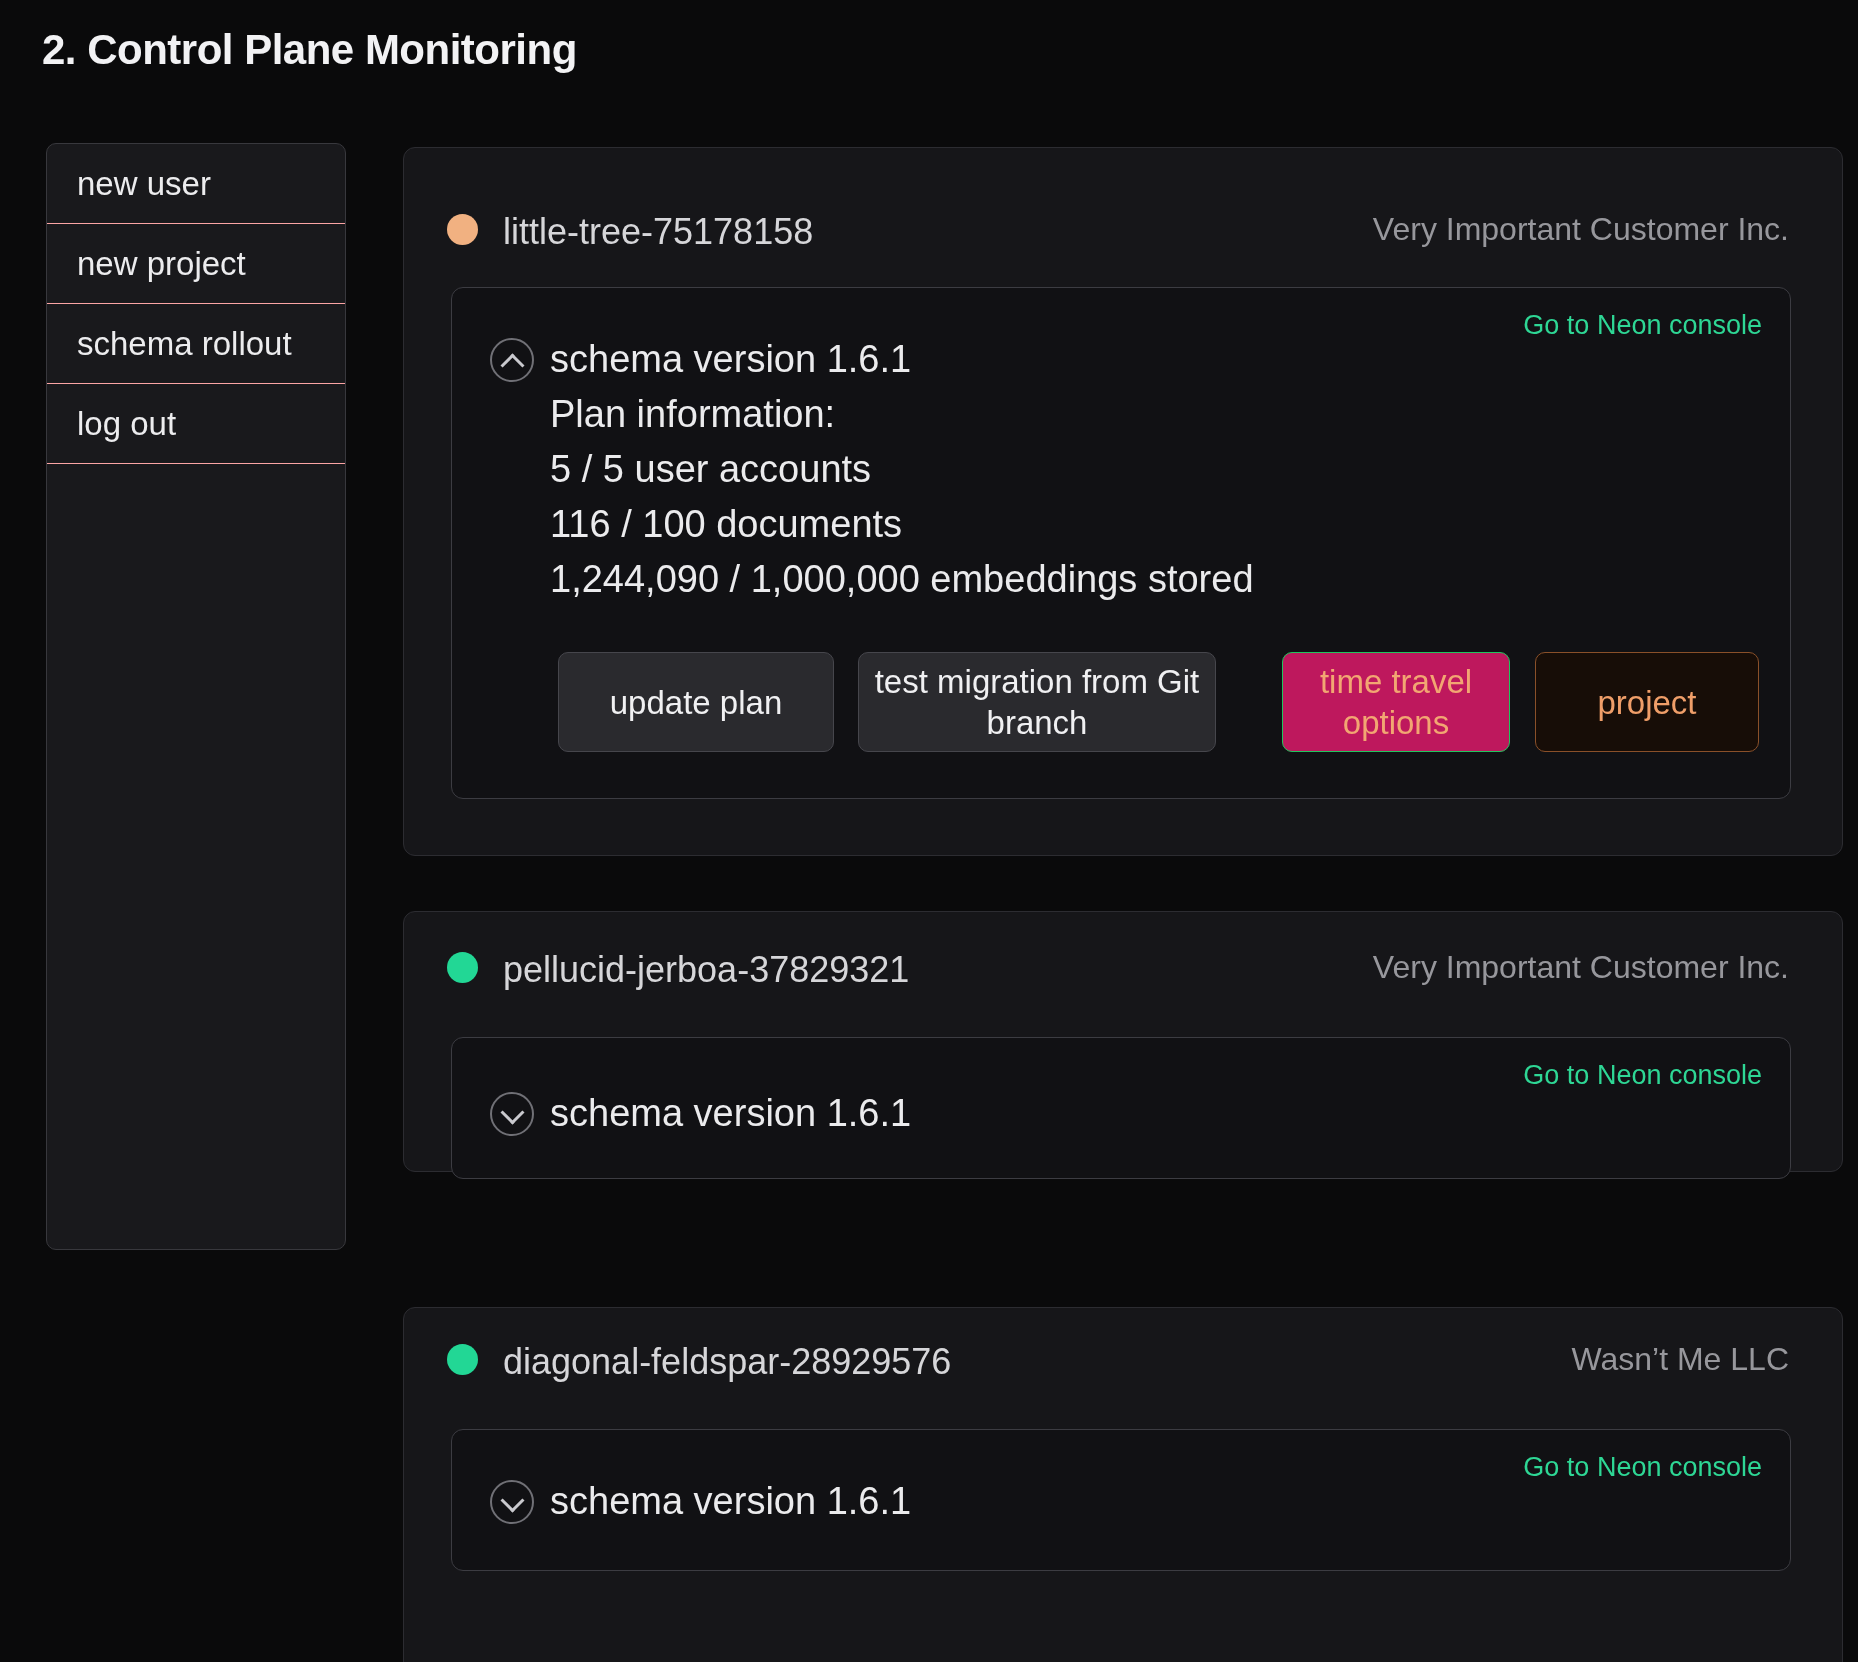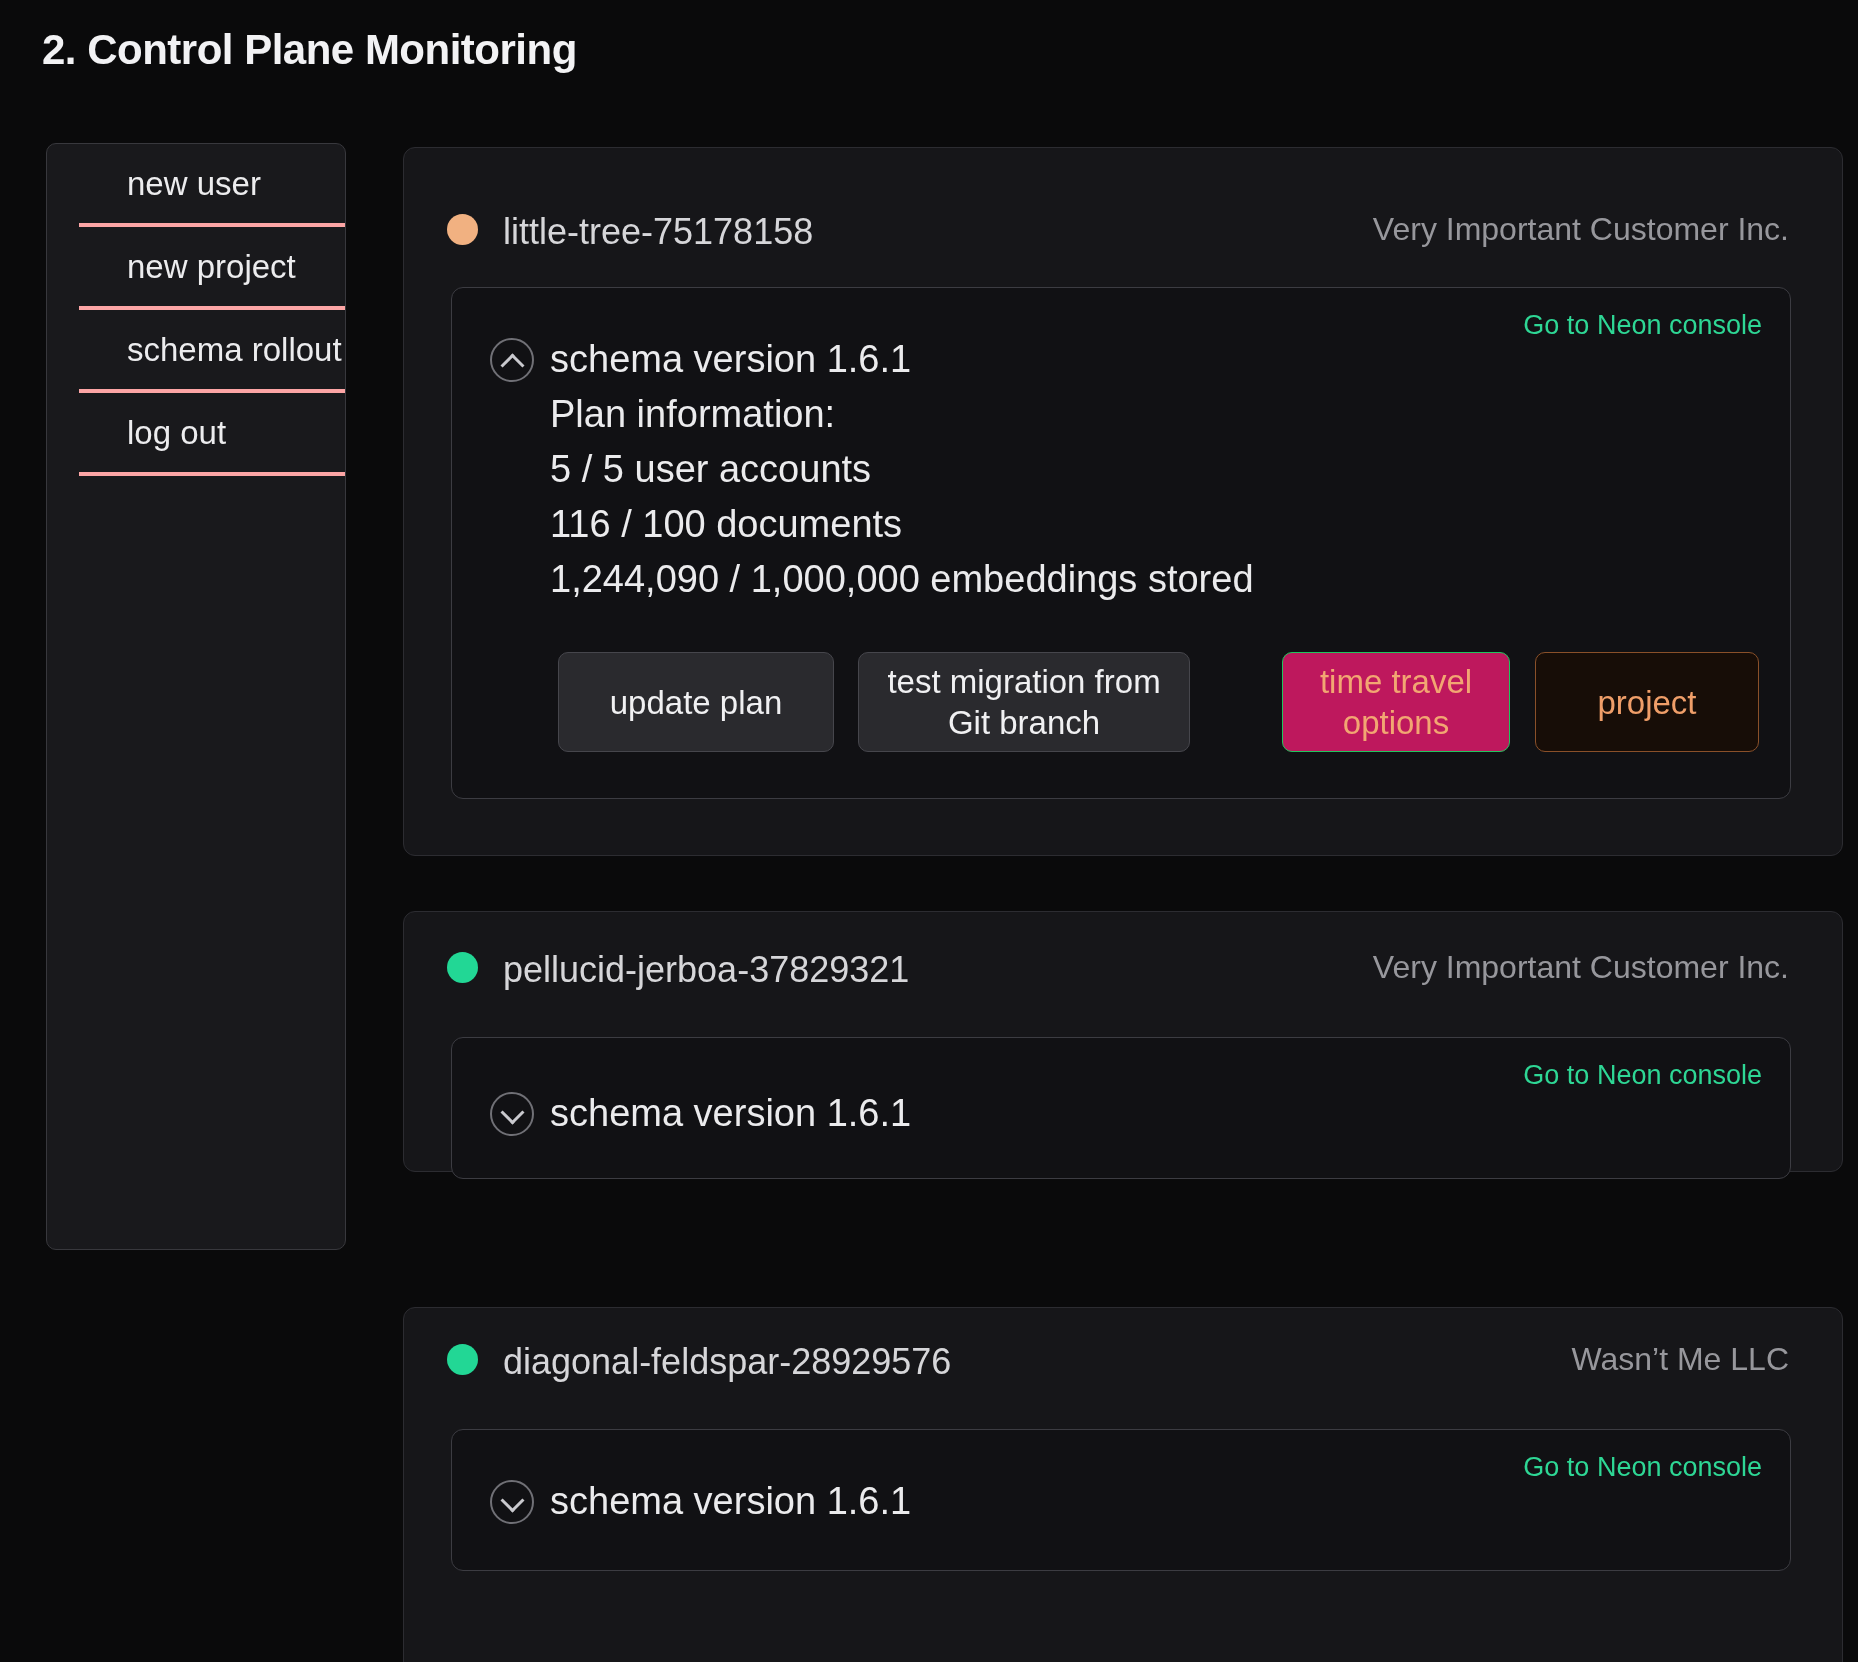--- a/index.html
+++ b/index.html
@@ -13,22 +13,22 @@
     position:absolute;left:42px;top:26px;margin:0;
     font-size:42px;font-weight:bold;color:#f2f2f4;letter-spacing:-0.5px;
   }
   
   #sidebar{
     position:absolute;left:46px;top:143px;width:300px;height:1107px;
     background:#19191c;border:1px solid #38383d;border-radius:10px;
     overflow:hidden;box-sizing:border-box;
   }
   .side-item{
-    height:79px;display:flex;align-items:center;padding-left:48px;
-    font-size:33px;color:#ececee;border-bottom:4px solid #fca5a5;cursor:pointer;margin-left:32px;
+    height:79px;display:flex;align-items:center;padding-left:30px;
+    font-size:33px;color:#ececee;border-bottom:1px solid #fca5a5;cursor:pointer;
   }
   
   .card{
     position:absolute;left:403px;width:1440px;
     background:#161619;border:1px solid #2c2c31;border-radius:12px;
     box-sizing:border-box;
   }
   #card-0{top:147px;height:709px}
   #card-1{top:911px;height:261px}
   #card-2{top:1307px;height:394px}
@@ -77,21 +77,21 @@
   #card-1 .panel-text{top:48px}
   #card-2 .panel-text{top:44px}
   .btn{
     position:absolute;top:364px;height:100px;
     display:flex;align-items:center;justify-content:center;text-align:center;
     font-size:33px;line-height:41px;border-radius:10px;box-sizing:border-box;
     cursor:pointer;padding:0 10px;
   }
   .btn-default{background:#2a2a2e;border:1px solid #46464c;color:#f0f0f2}
   #btn-update{left:106px;width:276px}
-  #btn-test{left:406px;width:332px}
+  #btn-test{left:406px;width:358px}
   #btn-time{left:830px;width:228px;background:#be185d;border:1px solid #22c55e;color:#f2a672}
   #btn-disable{left:1083px;width:224px;background:#170d07;border:1px solid #8a5029;color:#ef9e69}
 </style>
 </head>
 <body>
 
 <h1 id="page-title">2. Control Plane Monitoring</h1>
 
 <nav id="sidebar">
   <div class="side-item">

